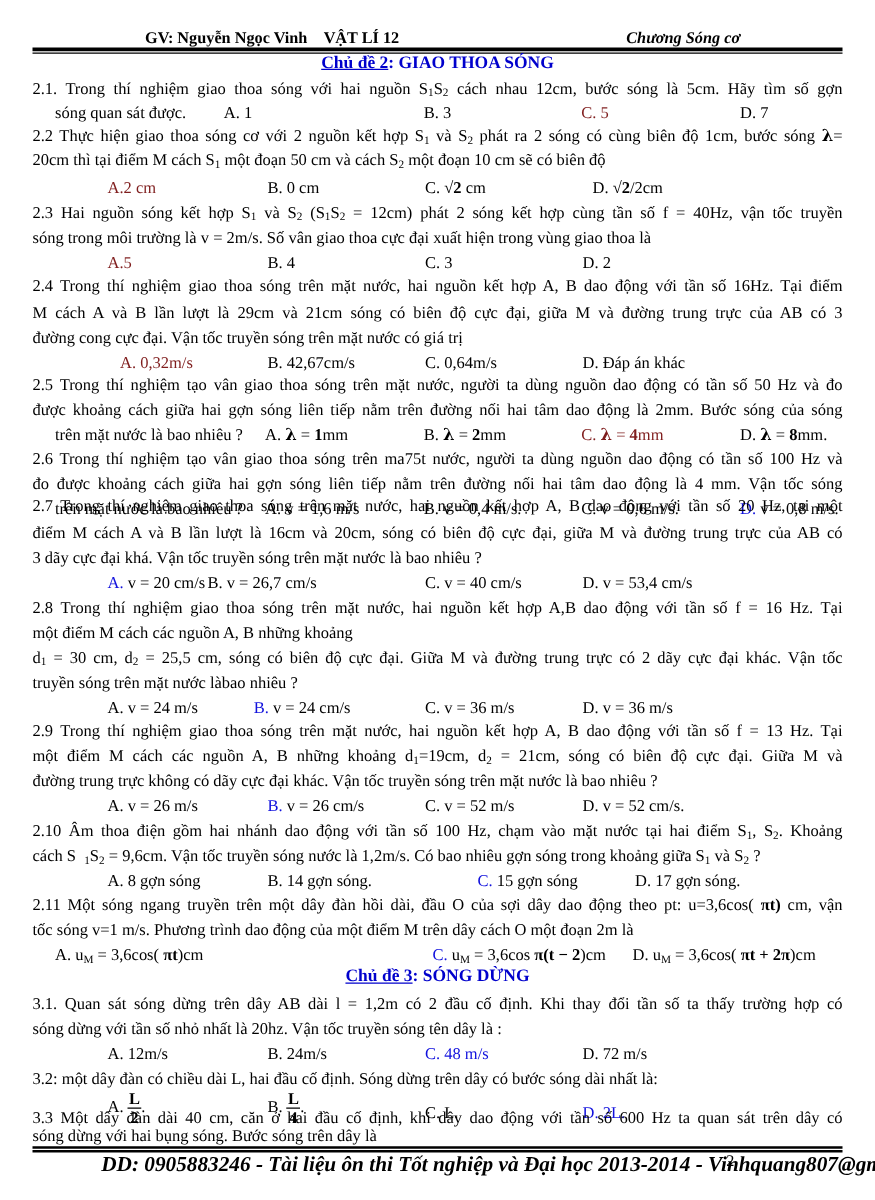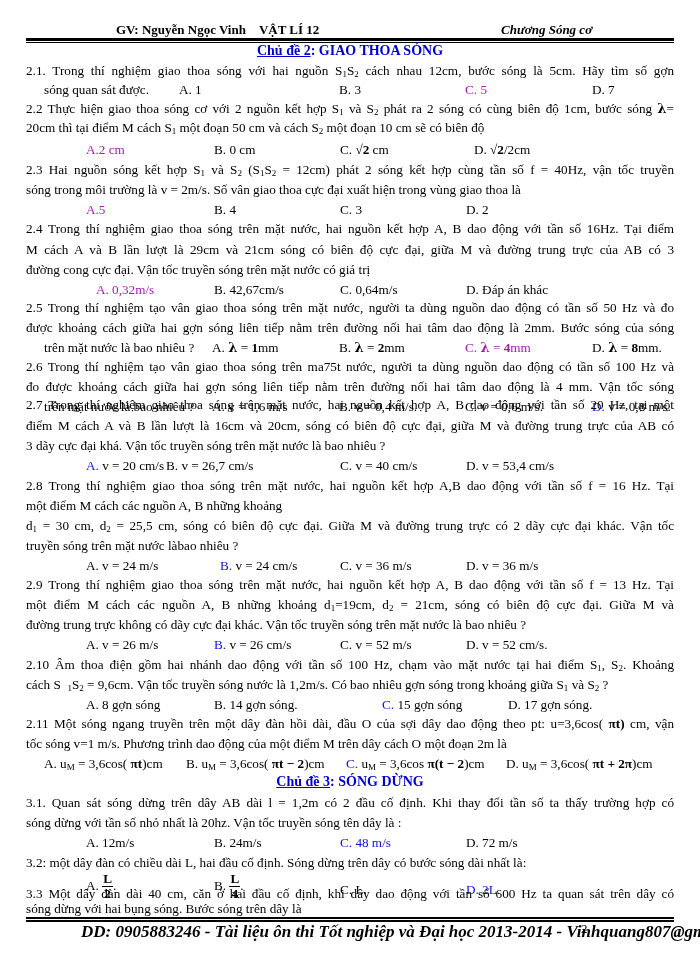--- a/index.html
+++ b/index.html
@@ -9,21 +9,21 @@
   .hdr { position:absolute; top:22px; left:0; width:648px; height:18px; font-size:13px; }
   .hdr .left { position:absolute; left:90px; top:0; font-weight:bold; }
   .hdr .right { position:absolute; left:475px; top:0; font-style:italic; font-weight:bold; }
   .rule-top { position:absolute; top:38px; left:0; width:648px; height:5px;
               border-top:3px solid #000; border-bottom:1px solid #000; box-sizing:border-box; }
   .topic { position:absolute; left:0; width:648px; text-align:center; color:#0000cc; font-weight:bold; font-size:14px; }
   .topic .u { text-decoration:underline; }
   .line { position:absolute; left:0; width:648px; white-space:nowrap; line-height:20px; height:20px; }
   .just { text-align:justify; text-align-last:justify; }
   .opt { position:absolute; top:0; white-space:nowrap;margin-left:18px; }
-  .red { color:#a21caf; }
+  .red { color:#7f1d1d; }
   .blue { color:#1111dd; }
   sub { font-size:9px; vertical-align:-2px; line-height:0; }
   .sym { font-weight:bold; font-family:"DejaVu Serif",serif; }
   .frac { display:inline-block; vertical-align:middle; text-align:center; font-weight:bold; line-height:14px; }
   .frac .n { display:block; border-bottom:1px solid #000; padding:0 1px; }
   .frac .d { display:block; }
   .rule-bot { position:absolute; top:917px; left:0; width:648px; height:5px;
               border-top:2px solid #000; border-bottom:2px solid #000; box-sizing:border-box; }
   .ftr { position:absolute; top:922px; left:55px; font-style:italic; font-weight:bold; font-size:17px; white-space:nowrap; }
   .pgno { position:absolute; top:921px; left:555px; font-size:13px; }
@@ -109,21 +109,21 @@
     <span class="opt" style="left:296px">C. v = 40 cm/s</span>
     <span class="opt" style="left:422px">D. v = 53,4 cm/s</span>
   </div>
 
   <div class="line just" style="top:476px;">2.8 Trong thí nghiệm giao thoa sóng trên mặt nước, hai nguồn kết hợp A,B dao động với tần số f = 16 Hz. Tại</div>
   <div class="line" style="top:496px;">một điểm M cách các nguồn A, B những khoảng</div>
   <div class="line just" style="top:516px;">d<sub>1</sub> = 30 cm, d<sub>2</sub> = 25,5 cm, sóng có biên độ cực đại. Giữa M và đường trung trực có 2 dãy cực đại khác. Vận tốc</div>
   <div class="line" style="top:536px;">truyền sóng trên mặt nước làbao nhiêu ?</div>
   <div class="line" style="top:556px;">
     <span class="opt" style="left:42px">A. v = 24 m/s</span>
-    <span class="opt" style="left:176px"><span class="blue">B.</span> v = 24 cm/s</span>
+    <span class="opt" style="left:159px"><span class="blue">B.</span> v = 24 cm/s</span>
     <span class="opt" style="left:296px">C. v = 36 m/s</span>
     <span class="opt" style="left:422px">D. v = 36 m/s</span>
   </div>
 
   <div class="line just" style="top:575px;">2.9 Trong thí nghiệm giao thoa sóng trên mặt nước, hai nguồn kết hợp A, B dao động với tần số f = 13 Hz. Tại</div>
   <div class="line just" style="top:595px;">một điểm M cách các nguồn A, B những khoảng d<sub>1</sub>=19cm, d<sub>2</sub> = 21cm, sóng có biên độ cực đại. Giữa M và</div>
   <div class="line" style="top:615px;">đường trung trực không có dãy cực đại khác. Vận tốc truyền sóng trên mặt nước là bao nhiêu ?</div>
   <div class="line" style="top:635px;">
     <span class="opt" style="left:42px">A. v = 26 m/s</span>
     <span class="opt" style="left:170px"><span class="blue">B.</span> v = 26 cm/s</span>
@@ -137,21 +137,20 @@
     <span class="opt" style="left:42px">A. 8 gợn sóng</span>
     <span class="opt" style="left:170px">B. 14 gợn sóng.</span>
     <span class="opt" style="left:338px"><span class="blue">C.</span> 15 gợn sóng</span>
     <span class="opt" style="left:464px">D. 17 gợn sóng.</span>
   </div>
 
   <div class="line just" style="top:714px;">2.11 Một sóng ngang truyền trên một dây đàn hồi dài, đầu O của sợi dây dao động theo pt: u=3,6cos( <b>πt)</b> cm, vận</div>
   <div class="line" style="top:734px;">tốc sóng v=1 m/s. Phương trình dao động của một điểm M trên dây cách O một đoạn 2m là</div>
   <div class="line" style="top:754px;">
     <span class="opt" style="left:0">A. u<sub>M</sub> = 3,6cos( <b>πt</b>)cm</span>
-    <span class="opt" style="left:142px">B. u<sub>M</sub> = 3,6cos( <b>πt − 2</b>)cm</span>
     <span class="opt" style="left:302px"><span class="blue">C.</span> u<sub>M</sub> = 3,6cos <b>π(t − 2</b>)cm</span>
     <span class="opt" style="left:462px">D. u<sub>M</sub> = 3,6cos( <b>πt + 2π</b>)cm</span>
   </div>
 
   <div class="topic" style="top:774px;"><span class="u">Chủ đề 3</span><span>: SÓNG DỪNG</span></div>
 
   <div class="line just" style="top:793px;">3.1. Quan sát sóng dừng trên dây AB dài l = 1,2m có 2 đầu cố định. Khi thay đổi tần số ta thấy trường hợp có</div>
   <div class="line" style="top:813px;">sóng dừng với tần số nhỏ nhất là 20hz. Vận tốc truyền sóng tên dây là :</div>
   <div class="line" style="top:833px;">
     <span class="opt" style="left:42px">A. 12m/s</span>

